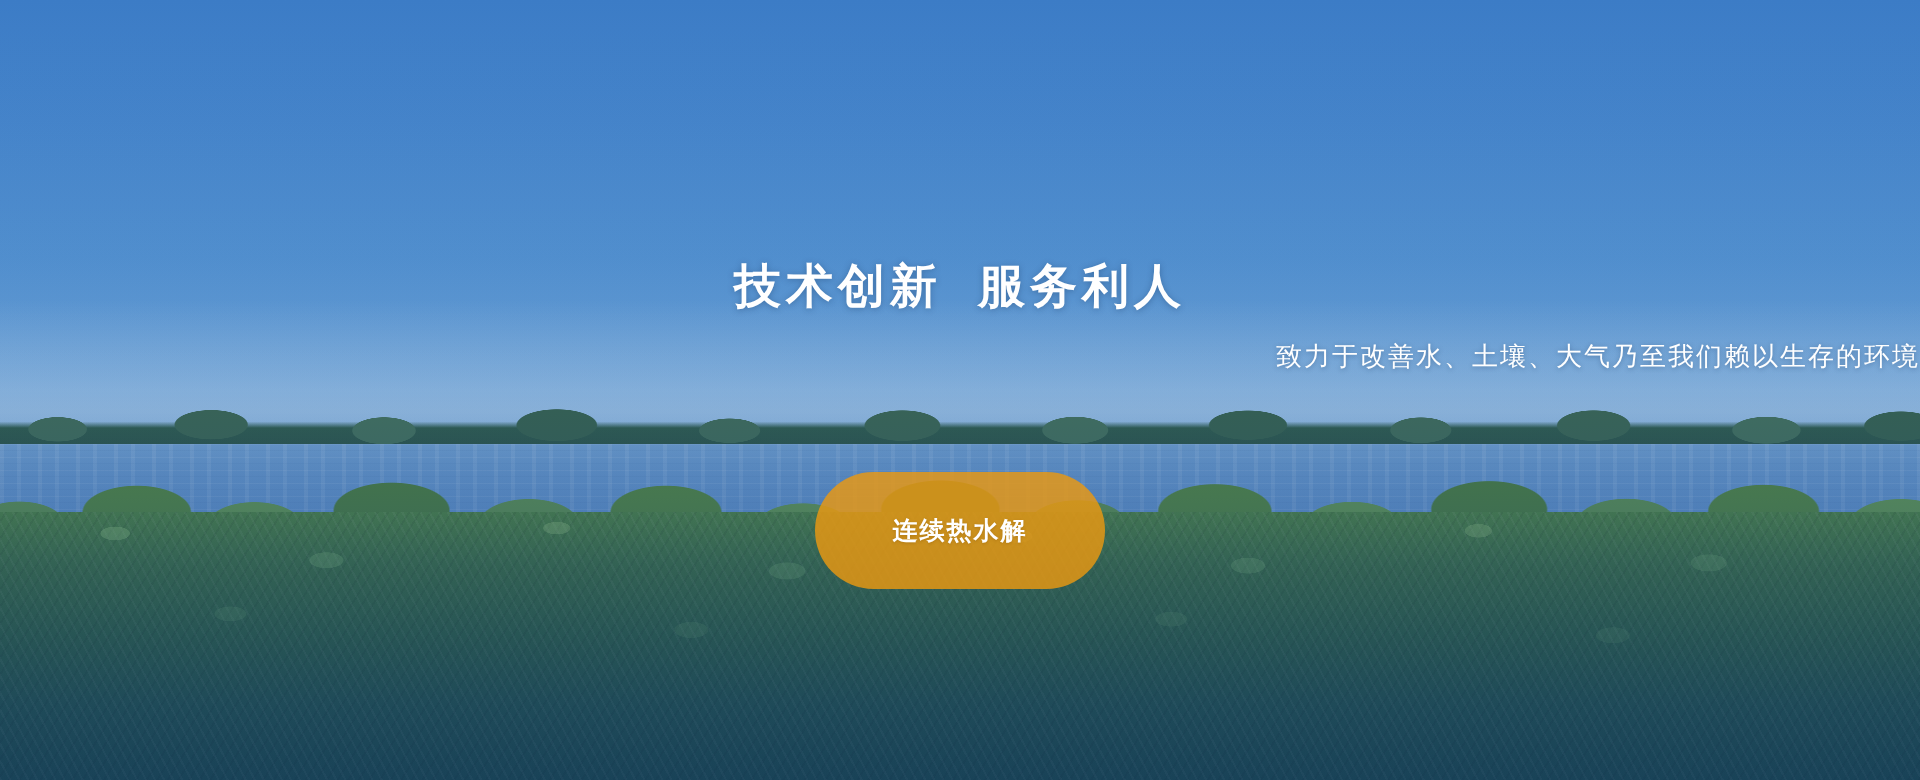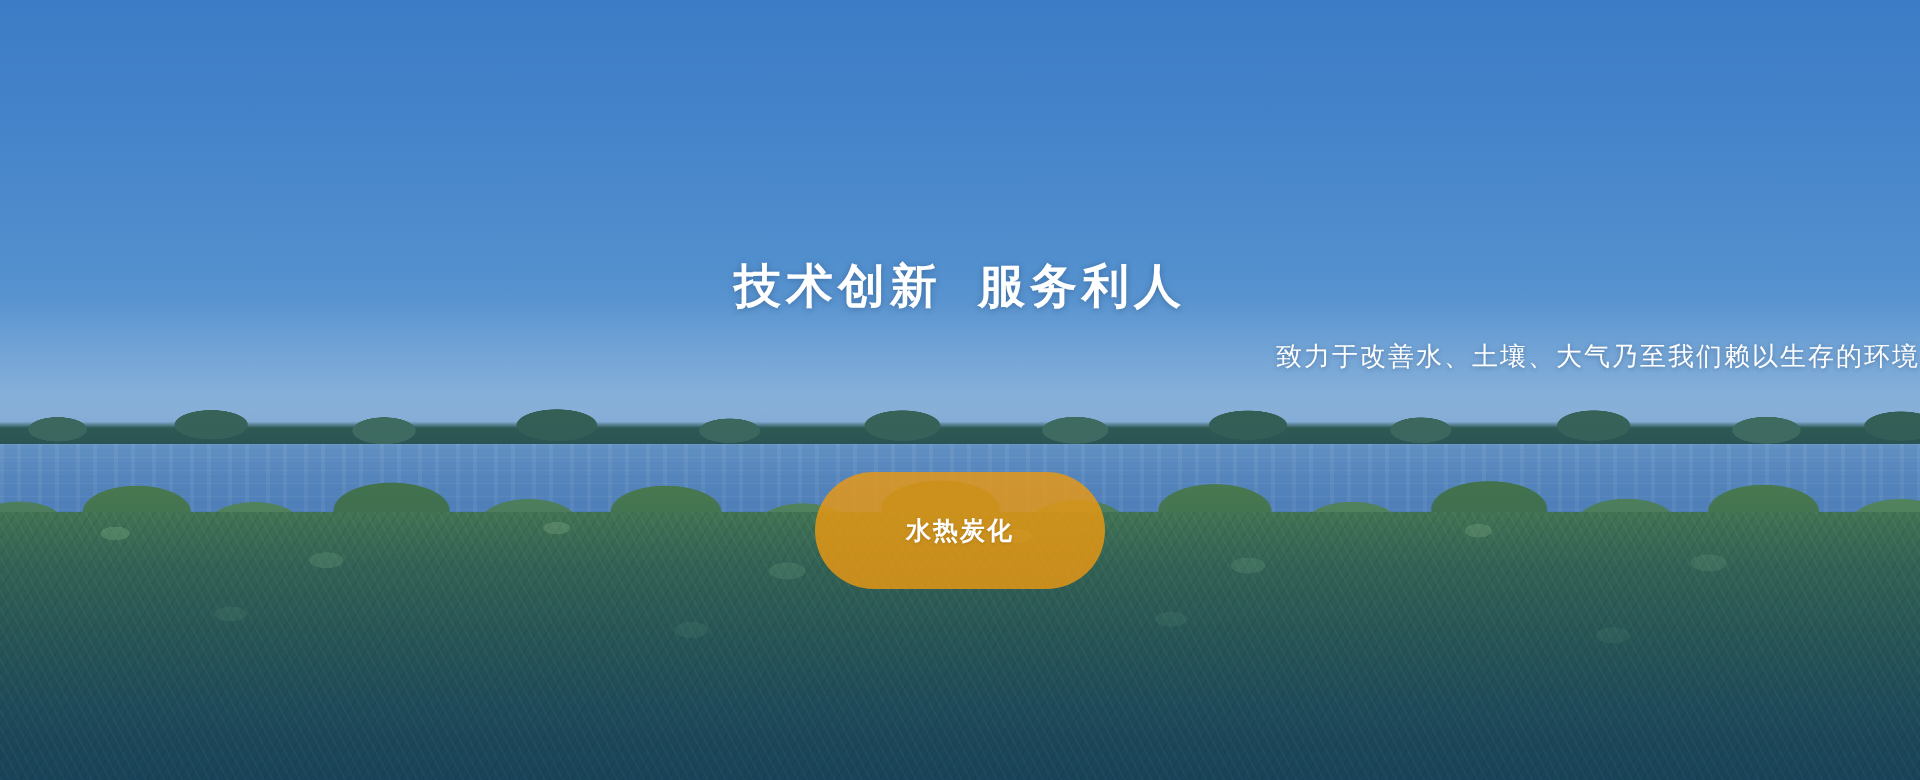--- a/index.html
+++ b/index.html
@@ -375,17 +375,17 @@
 
   <div class="blue-cast"></div>
 
   <div class="content">
 
     <div class="headline">技术创新  服务利人</div>
 
     <div class="subhead">致力于改善水、土壤、大气乃至我们赖以生存的环境</div>
 
     <div class="pill-row">
-      <div class="pill">水热炭化</div>
+      <div class="pill">连续热水解</div>
     </div>
 
   </div>
 </div>
 
 </body></html>

